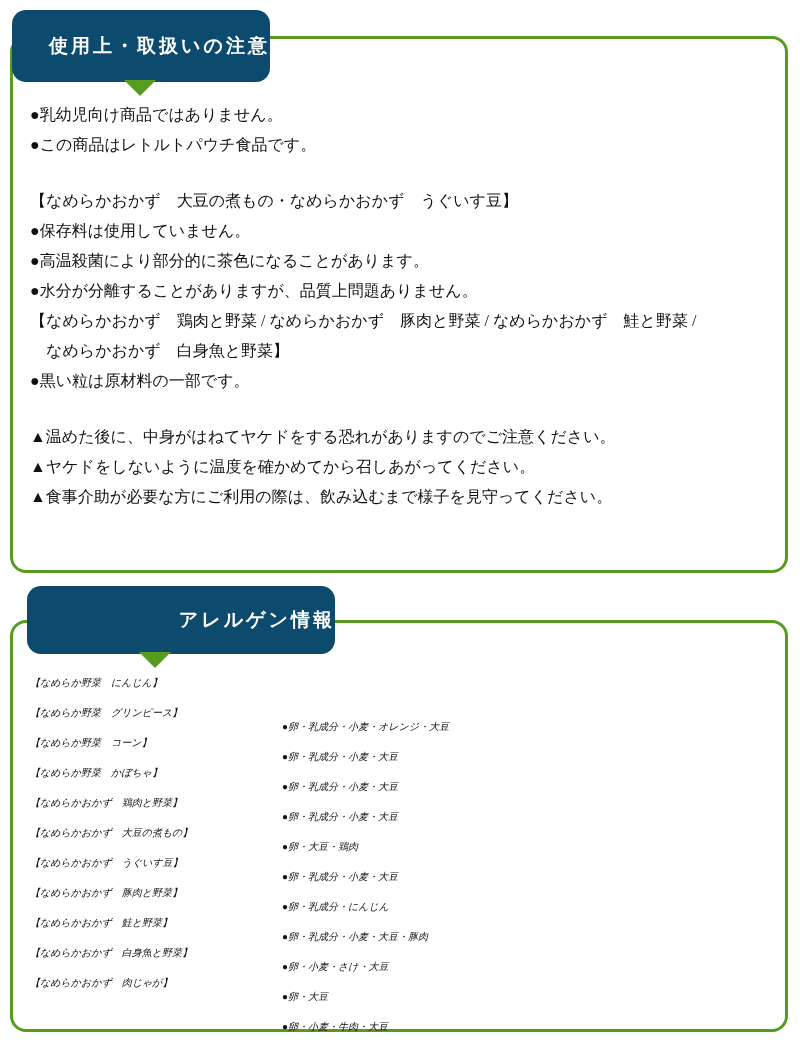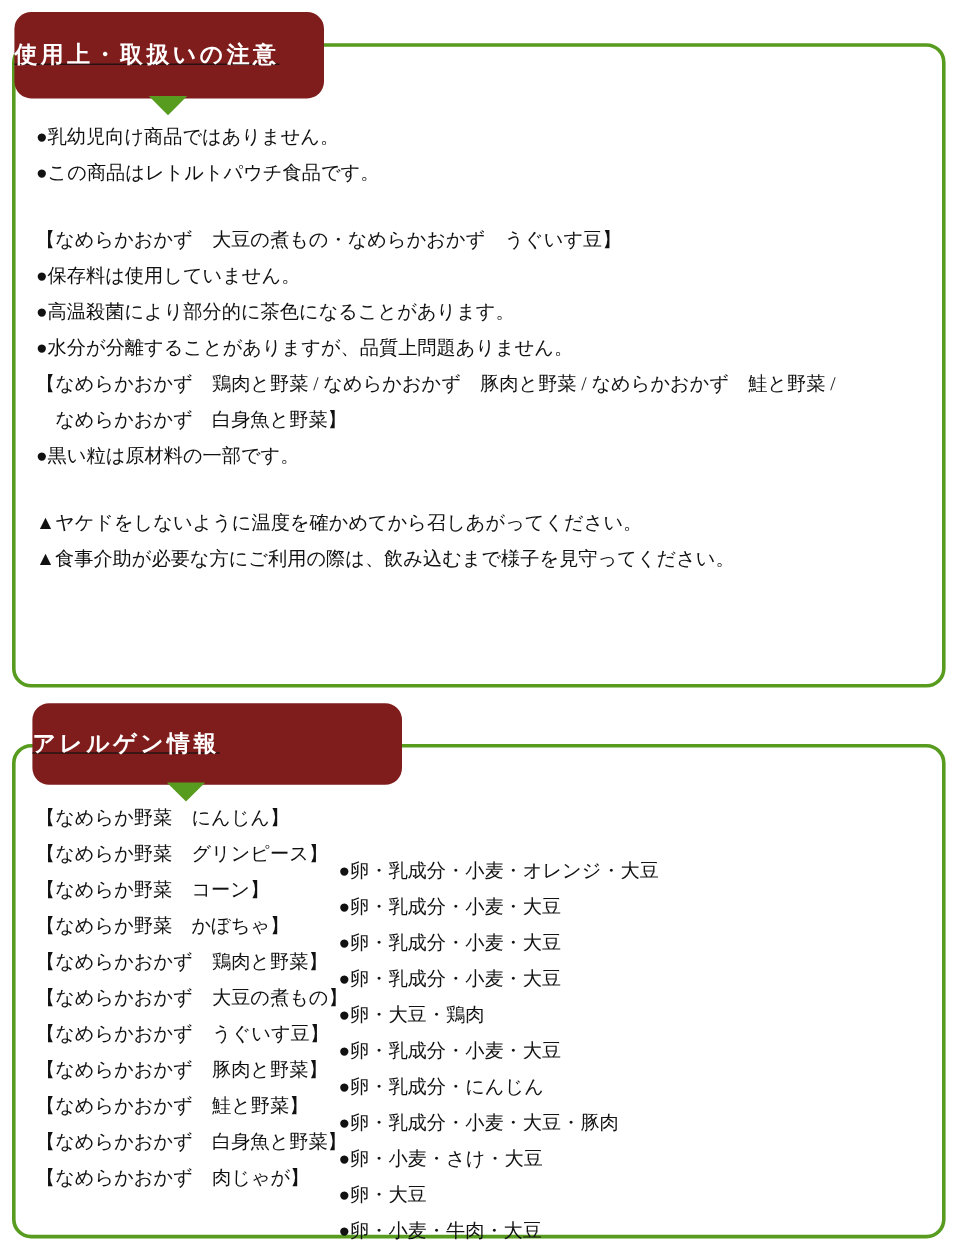--- a/index.html
+++ b/index.html
@@ -7,27 +7,26 @@
     position: relative;
     width: 800px;
     height: 1050px;
     background: #ffffff;
     font-family: "Liberation Sans", "DejaVu Sans", sans-serif;
     color: #111111;
     overflow: hidden;
   }
   .bubble-tab {
     position: absolute;
-    background: #7f1d1d;
+    background: #0c4a6e;
     border-radius: 14px;
     display: flex;
     align-items: center;
-    justify-content: flex-start;
+    justify-content: flex-end;
     z-index: 2;
-    text-decoration: underline;
   }
   .bubble-title {
     color: #ffffff;
     font-weight: bold;
     font-size: 19px;
     letter-spacing: 3px;
     white-space: pre;
   }
   .tab-tail {
     position: absolute;
@@ -62,23 +61,24 @@
     z-index: 3;
   }
   .note-line { height: 30px; white-space: pre; font-family: Liberation Serif, serif; }
   .note-line:empty { height: 26px; }
 
   .allergen-table {
     position: absolute;
     left: 30px;
     top: 668px;
     width: 750px;
-    font-size: 16px;
+    font-size: 10px;
     line-height: 30px;
     z-index: 3;
+    font-style: italic;
   }
   .a-row { display: flex; height: 30px; }
   .a-product { width: 252px; flex: none; white-space: pre; overflow: visible; }
   .a-allergens { flex: none; white-space: pre; margin-top: 44px; }
 </style>
 </head>
 <body>
 
 <div class="page">
 
@@ -92,20 +92,21 @@
     <div class="note-line">●この商品はレトルトパウチ食品です。</div>
     <div class="note-line"></div>
     <div class="note-line">【なめらかおかず　大豆の煮もの・なめらかおかず　うぐいす豆】</div>
     <div class="note-line">●保存料は使用していません。</div>
     <div class="note-line">●高温殺菌により部分的に茶色になることがあります。</div>
     <div class="note-line">●水分が分離することがありますが、品質上問題ありません。</div>
     <div class="note-line">【なめらかおかず　鶏肉と野菜 / なめらかおかず　豚肉と野菜 / なめらかおかず　鮭と野菜 /</div>
     <div class="note-line">　なめらかおかず　白身魚と野菜】</div>
     <div class="note-line">●黒い粒は原材料の一部です。</div>
     <div class="note-line"></div>
+    <div class="note-line">▲温めた後に、中身がはねてヤケドをする恐れがありますのでご注意ください。</div>
     <div class="note-line">▲ヤケドをしないように温度を確かめてから召しあがってください。</div>
     <div class="note-line">▲食事介助が必要な方にご利用の際は、飲み込むまで様子を見守ってください。</div>
   </div>
 
   <div class="bubble-tab" id="tab2">
     <span class="bubble-title">アレルゲン情報</span>
     <div class="tab-tail"></div>
   </div>
   <div class="info-box" id="box2"></div>
   <div class="allergen-table">

